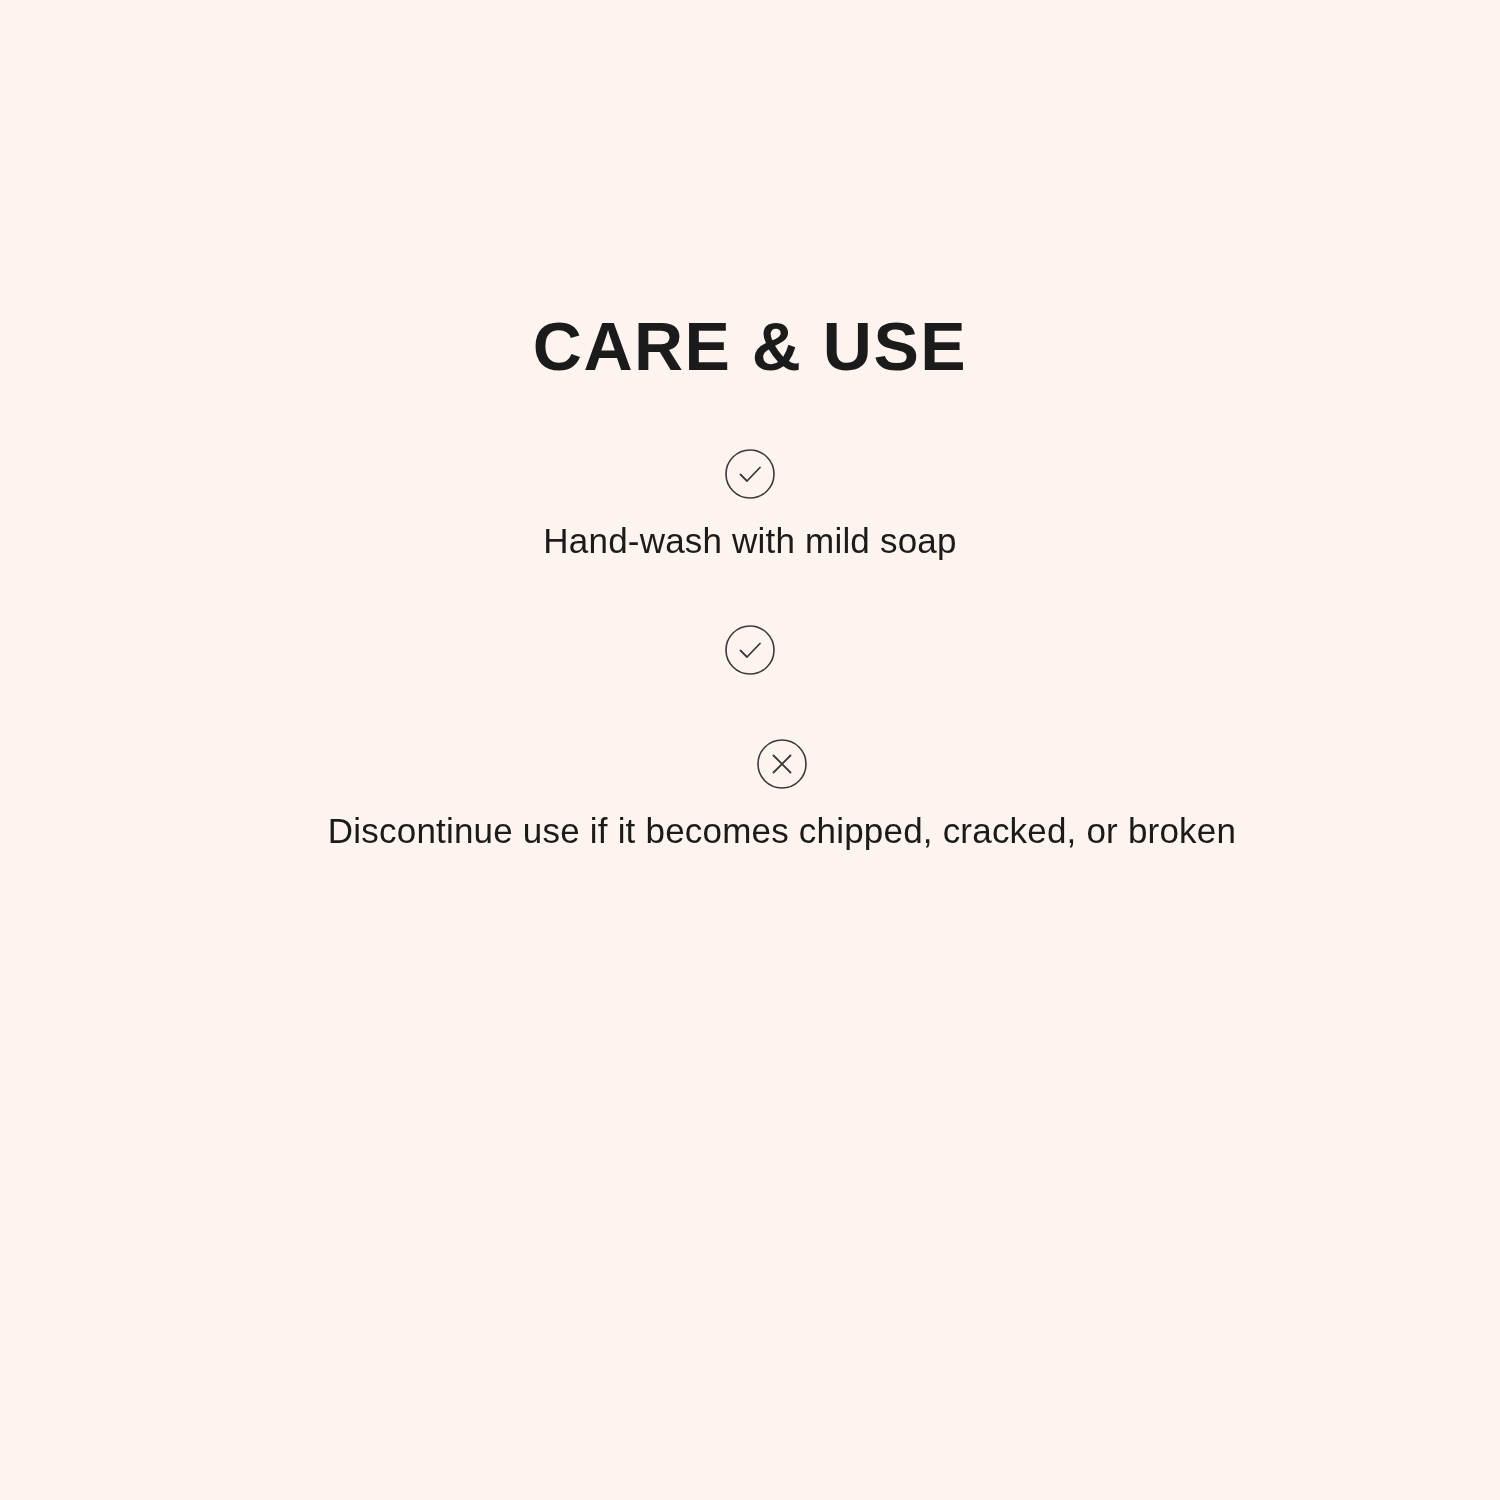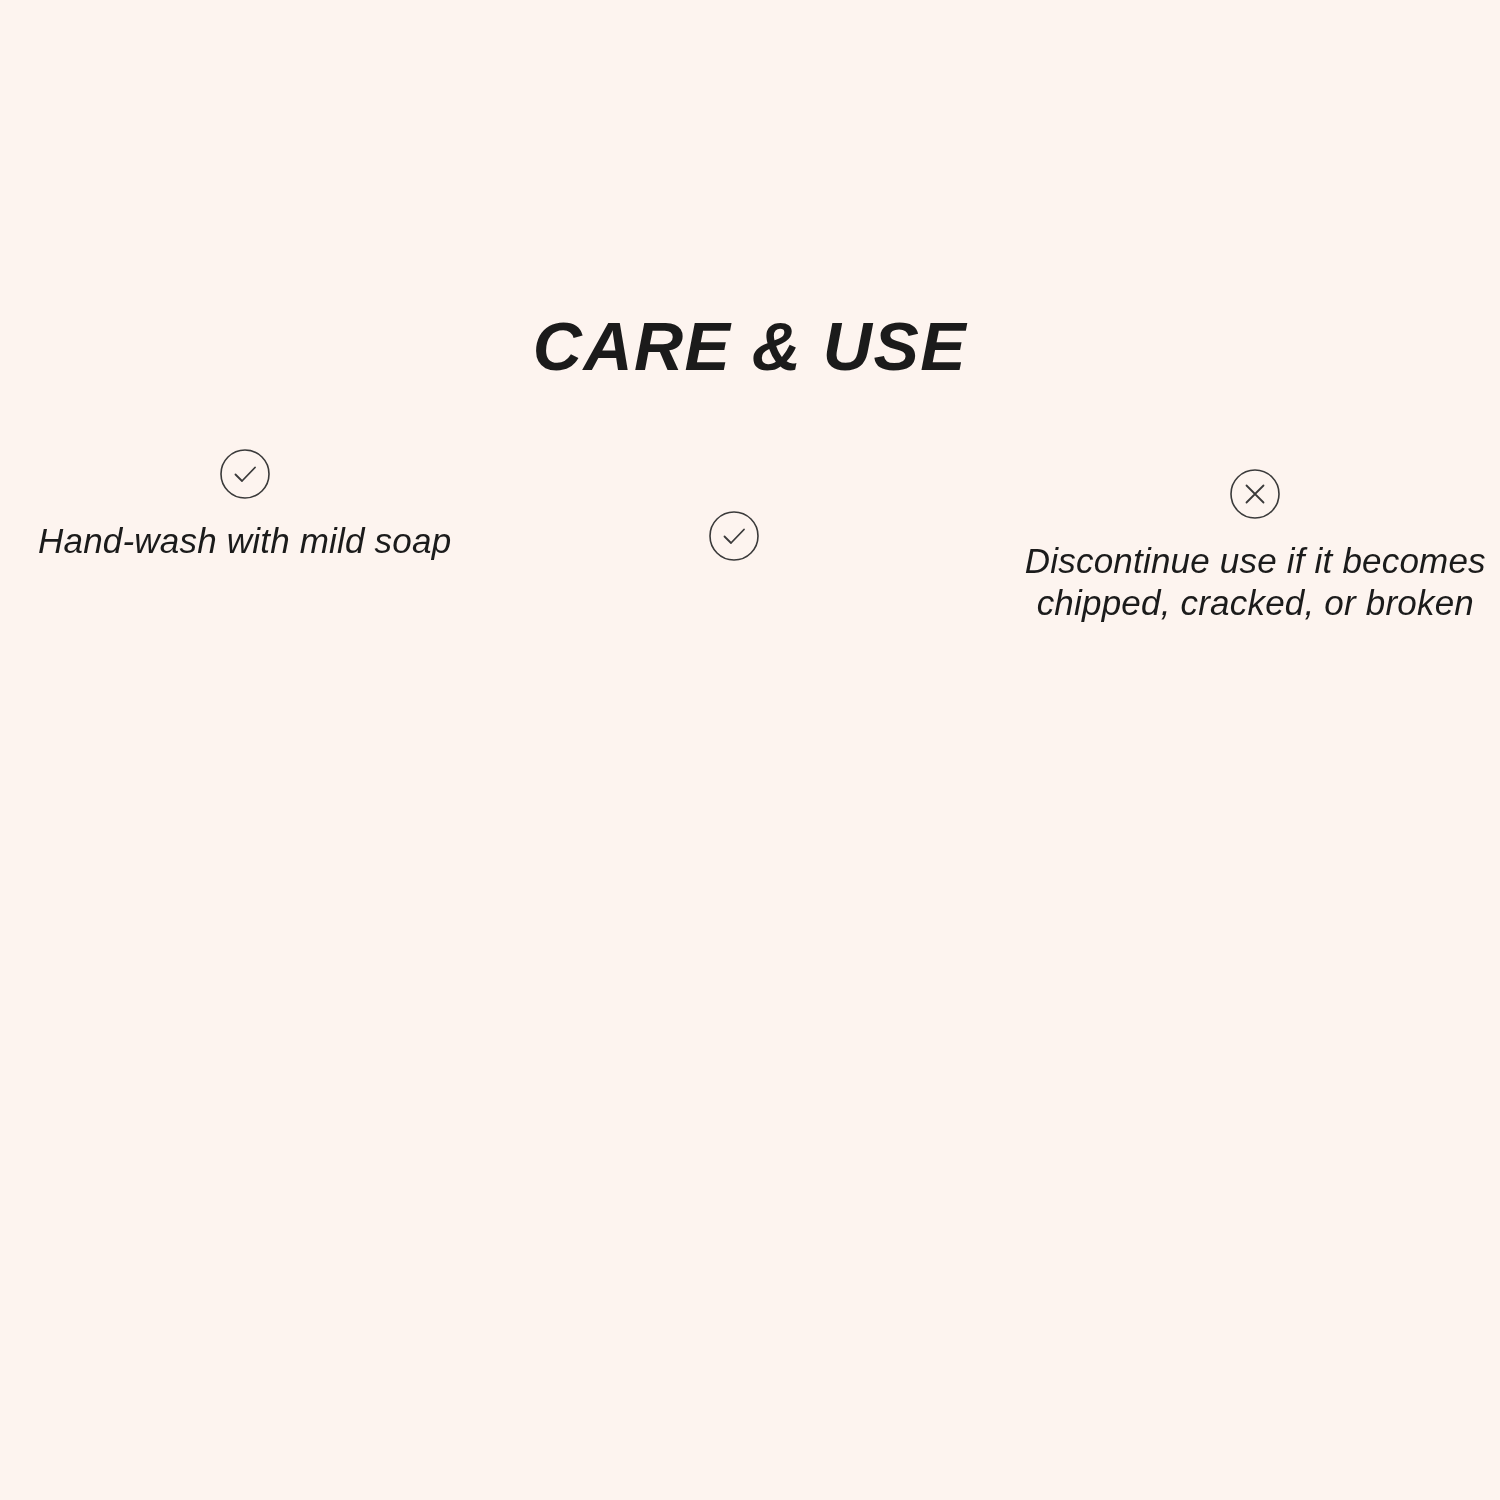--- a/index.html
+++ b/index.html
@@ -15,36 +15,36 @@
     overflow: hidden;
   }
   .page {
     width: 1500px;
     height: 1500px;
     position: relative;
     display: flex;
     flex-direction: column;
     align-items: center;
     box-sizing: border-box;
-    font-style: italic;
   }
   .title {
     margin-top: 312px;
     font-size: 68px;
     font-weight: 700;
     letter-spacing: 1.5px;
     color: #1b1b1b;
     line-height: 1;
     text-align: center;
   }
   .care-list {
     margin-top: 68px;
     width: 100%;
     display: flex;
-    align-items: flex-end;
+    flex-direction: column;
+    align-items: flex-start;
   }
   .care-item {
     width: 100%;
     display: flex;
     flex-direction: column;
     align-items: center;
     margin-bottom: 62px;
   }
   .care-item:last-child {
     margin-bottom: 0;

